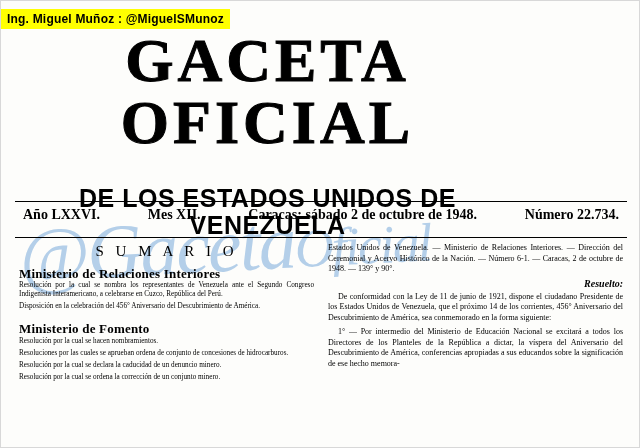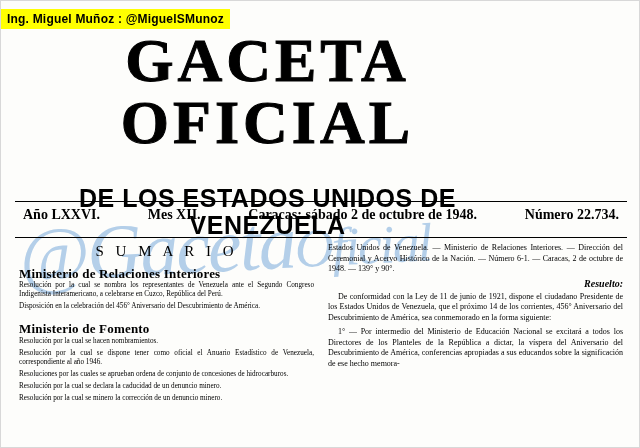--- a/index.html
+++ b/index.html
@@ -192,24 +192,23 @@
 
       <div>
         <div class="sec-head">Ministerio de Relaciones Interiores</div>
         <p class="entry">Resolución por la cual se nombra los representantes de Venezuela ante el Segundo Congreso Indigenista Interamericano, a celebrarse en Cuzco, República del Perú.</p>
         <p class="entry">Disposición en la celebración del 456° Aniversario del Descubrimiento de América.</p>
       </div>
 
       <div>
         <div class="sec-head">Ministerio de Fomento</div>
         <p class="entry">Resolución por la cual se hacen nombramientos.</p>
-        <p class="entry">Resolución por la cual se dispone tener como oficial el Anuario Estadístico de Venezuela, correspondiente al año 1946.</p>
         <p class="entry">Resoluciones por las cuales se aprueban ordena de conjunto de concesiones de hidrocarburos.</p>
         <p class="entry">Resolución por la cual se declara la caducidad de un denuncio minero.</p>
-        <p class="entry">Resolución por la cual se minero la corrección de un denuncio minero.</p>
+        <p class="entry">Resolución por la cual se ordena la corrección de un conjunto minero.</p>
       </div>
     </div>
 
     <div class="col">
       <p class="para">Estados Unidos de Venezuela. — Ministerio de Relaciones Interiores. — Dirección del Ceremonial y Acervo Histórico de la Nación. — Número 6-1. — Caracas, 2 de octubre de 1948. — 139° y 90°.</p>
       <div class="resuelto">Resuelto:</div>
       <p class="para indent">De conformidad con la Ley de 11 de junio de 1921, dispone el ciudadano Presidente de los Estados Unidos de Venezuela, que el próximo 14 de los corrientes, 456° Aniversario del Descubrimiento de América, sea conmemorado en la forma siguiente:</p>
       <p class="para indent">1° — Por intermedio del Ministerio de Educación Nacional se excitará a todos los Directores de los Planteles de la República a dictar, la víspera del Aniversario del Descubrimiento de América, conferencias apropiadas a sus educandos sobre la significación de ese hecho memora-</p>
     </div>
 

